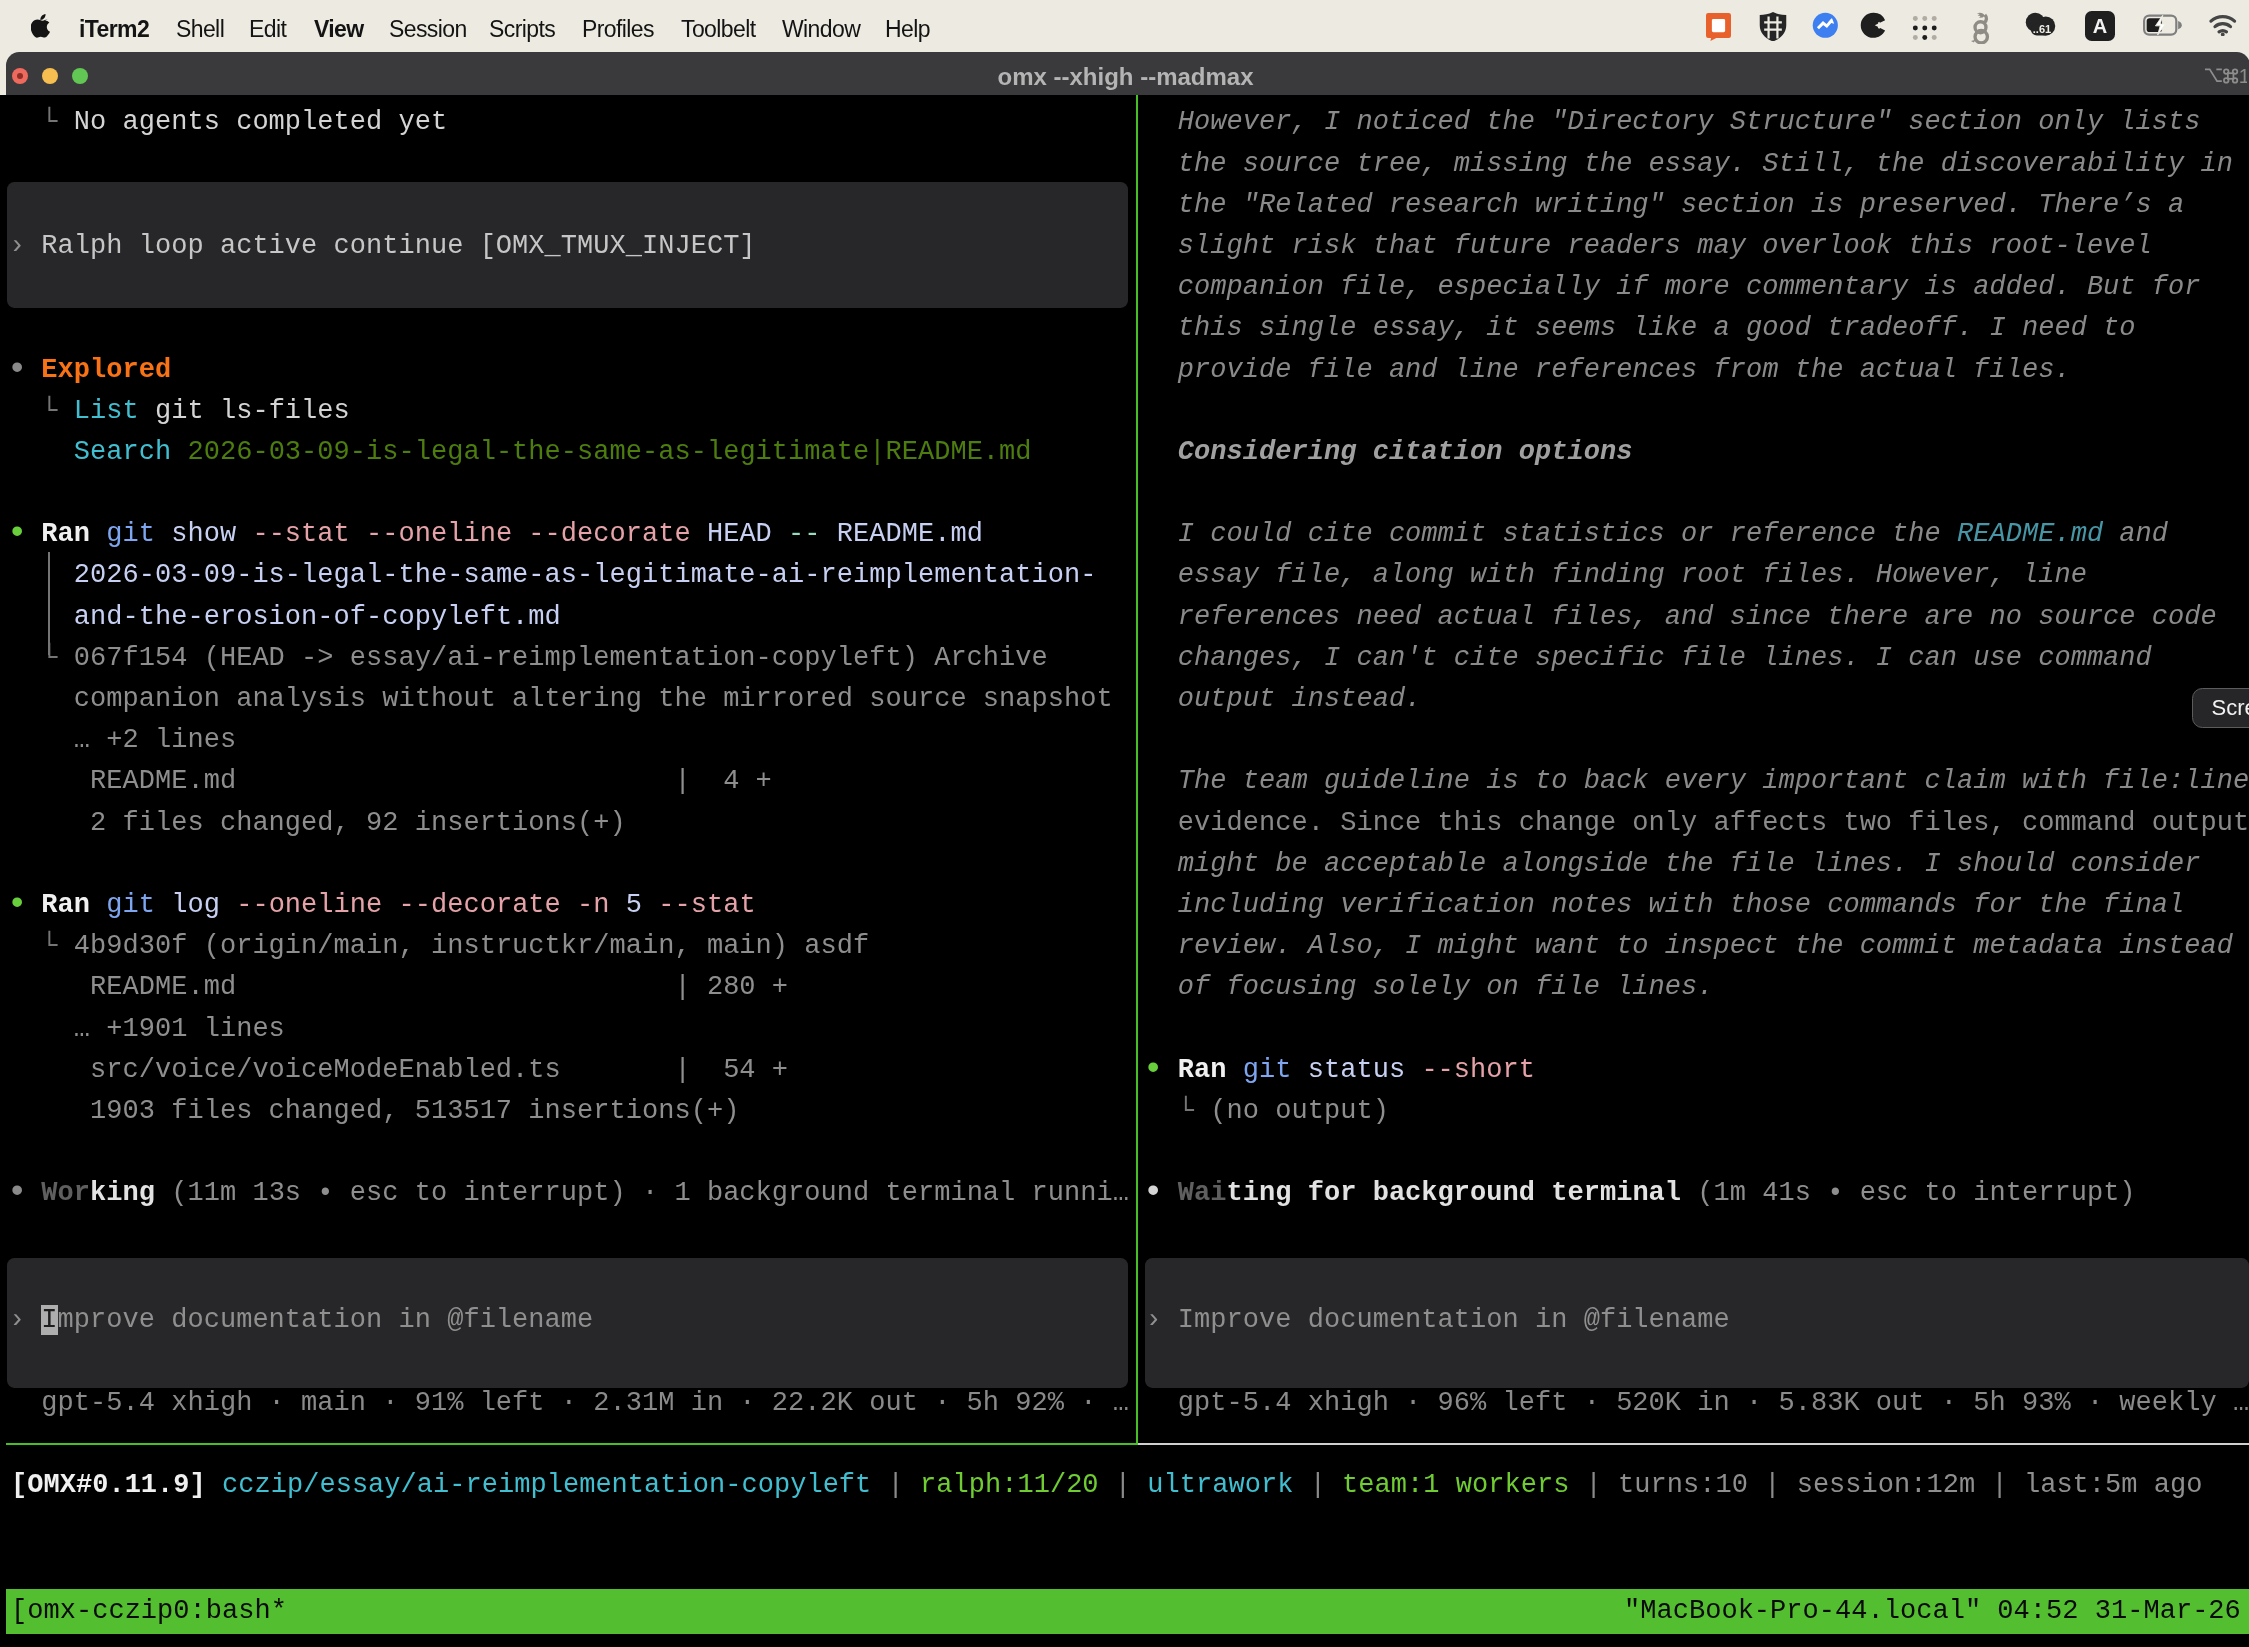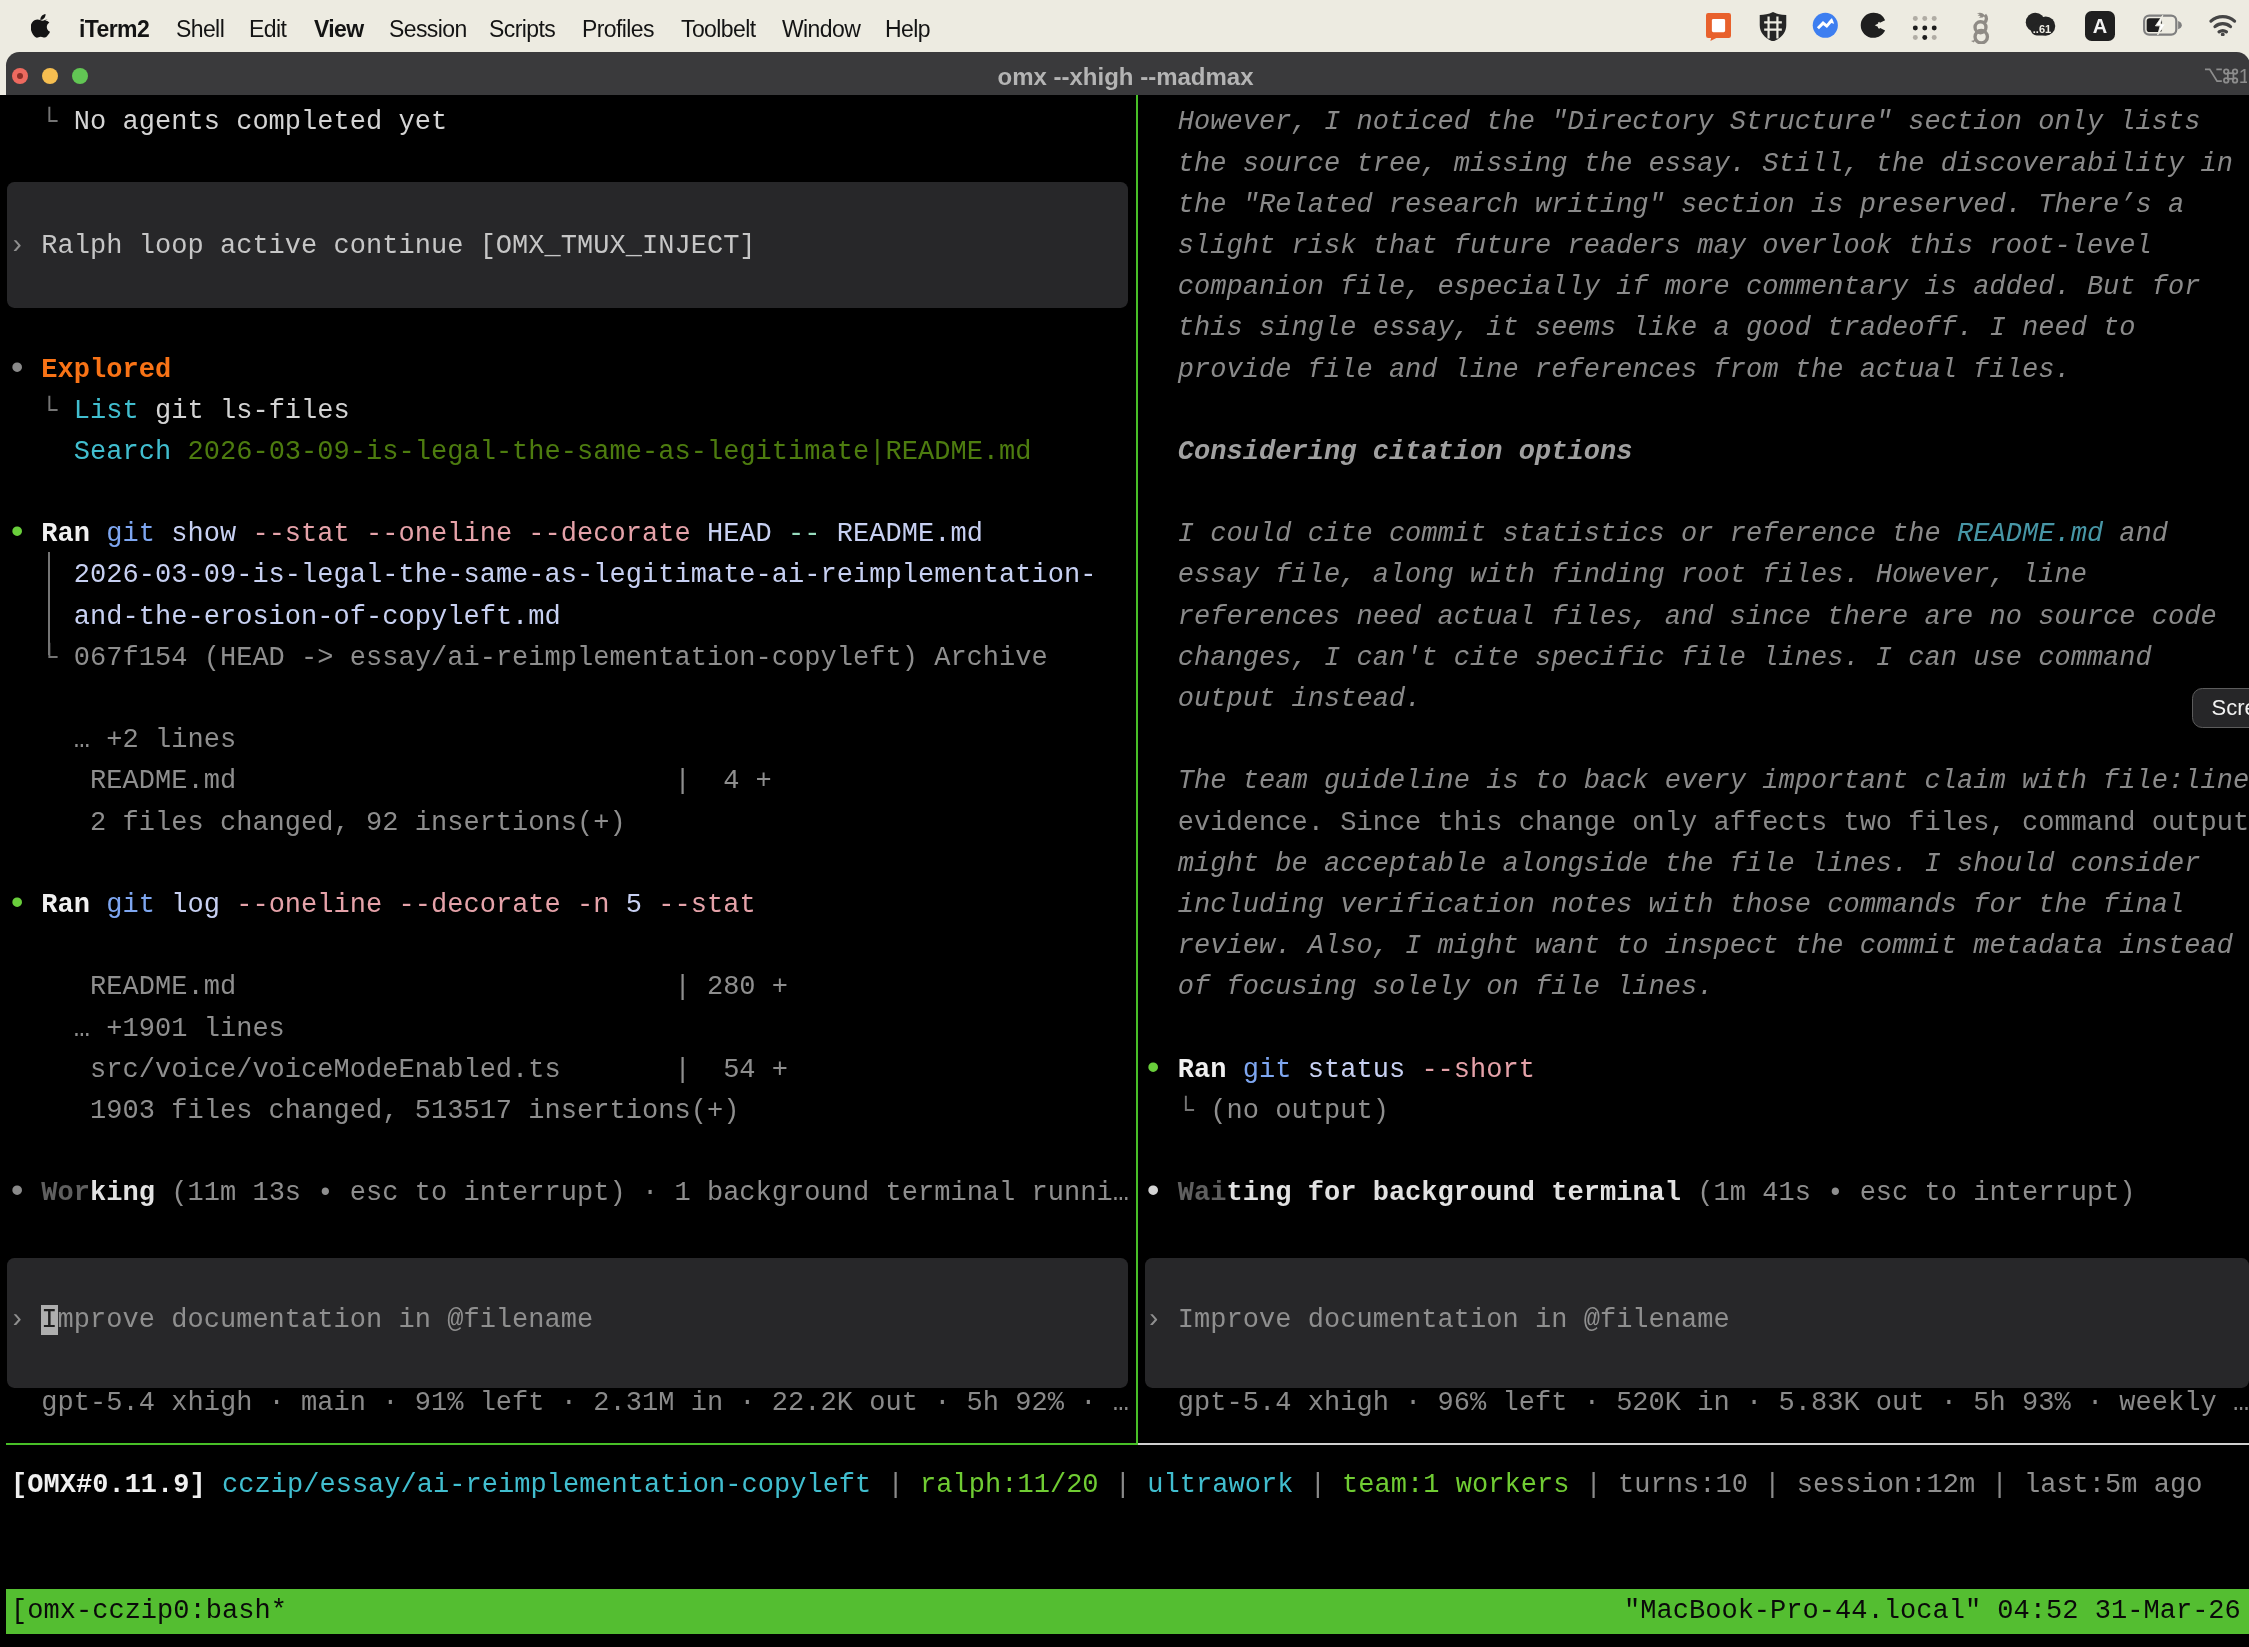--- a/index.html
+++ b/index.html
@@ -102,24 +102,26 @@
 <div class="abs" style="left:7.4px;top:1163px;width:1121px;height:130px;background:#272729;border-radius:7.4px"></div>
 <div class="ln" style="left:8.9px;top:7.4px"><span style="color:#757575">  └ </span><span style="color:#d4d4d4">No agents completed yet</span></div>
 <div class="ln" style="left:8.9px;top:131px"><span style="color:#8f8f8f">› </span><span style="color:#c6c6c6">Ralph loop active continue [OMX_TMUX_INJECT]</span></div>
 <div class="ln" style="left:8.9px;top:255px"><span style="color:#8a8a8a;display:inline-block;transform:scale(1.32)">•</span><span style="color:#8a8a8a"> </span><span style="color:#f97316;font-weight:bold">Explored</span></div>
 <div class="ln" style="left:8.9px;top:296px"><span style="color:#757575">  └ </span><span style="color:#41becf">List</span><span style="color:#d4d4d4"> git ls-files</span></div>
 <div class="ln" style="left:8.9px;top:337px"><span style="color:#d4d4d4">    </span><span style="color:#41becf">Search</span><span style="color:#4d7c0f"> 2026-03-09-is-legal-the-same-as-legitimate|README.md</span></div>
 <div class="ln" style="left:8.9px;top:419px"><span style="color:#69ce3b;display:inline-block;transform:scale(1.32)">•</span><span style="color:#69ce3b"> </span><span style="color:#f0f0f0;font-weight:bold">Ran</span><span style="color:#d4d4d4"> </span><span style="color:#7ea6f0">git</span><span style="color:#d4d4d4"> </span><span style="color:#c7d0f2">show</span><span style="color:#d4d4d4"> </span><span style="color:#e5a2a9">--stat --oneline --decorate</span><span style="color:#d4d4d4"> </span><span style="color:#c7d0f2">HEAD</span><span style="color:#d4d4d4"> </span><span style="color:#97dcbe">--</span><span style="color:#d4d4d4"> </span><span style="color:#c7d0f2">README.md</span></div>
 <div class="ln" style="left:8.9px;top:460px"><span style="color:#757575">    </span><span style="color:#c7d0f2">2026-03-09-is-legal-the-same-as-legitimate-ai-reimplementation-</span></div>
 <div class="ln" style="left:8.9px;top:502px"><span style="color:#d4d4d4">    </span><span style="color:#c7d0f2">and-the-erosion-of-copyleft.md</span></div>
 <div class="ln" style="left:8.9px;top:543px"><span style="color:#757575">  └ </span><span style="color:#8e8e8e">067f154 (HEAD -&gt; essay/ai-reimplementation-copyleft) Archive</span></div>
+<div class="ln" style="left:8.9px;top:584px"><span style="color:#8e8e8e">    companion analysis without altering the mirrored source snapshot</span></div>
 <div class="ln" style="left:8.9px;top:625px"><span style="color:#8e8e8e">    … +2 lines</span></div>
 <div class="ln" style="left:8.9px;top:666px"><span style="color:#8e8e8e">     README.md                           |  4 +</span></div>
 <div class="ln" style="left:8.9px;top:708px"><span style="color:#8e8e8e">     2 files changed, 92 insertions(+)</span></div>
 <div class="ln" style="left:8.9px;top:790px"><span style="color:#69ce3b;display:inline-block;transform:scale(1.32)">•</span><span style="color:#69ce3b"> </span><span style="color:#f0f0f0;font-weight:bold">Ran</span><span style="color:#d4d4d4"> </span><span style="color:#7ea6f0">git</span><span style="color:#d4d4d4"> </span><span style="color:#c7d0f2">log</span><span style="color:#d4d4d4"> </span><span style="color:#e5a2a9">--oneline --decorate</span><span style="color:#d4d4d4"> </span><span style="color:#e5a2a9">-n</span><span style="color:#d4d4d4"> </span><span style="color:#c7d0f2">5</span><span style="color:#d4d4d4"> </span><span style="color:#e5a2a9">--stat</span></div>
+<div class="ln" style="left:8.9px;top:831px"><span style="color:#757575">  └ </span><span style="color:#8e8e8e">4b9d30f (origin/main, instructkr/main, main) asdf</span></div>
 <div class="ln" style="left:8.9px;top:872px"><span style="color:#8e8e8e">     README.md                           | 280 +</span></div>
 <div class="ln" style="left:8.9px;top:914px"><span style="color:#8e8e8e">    … +1901 lines</span></div>
 <div class="ln" style="left:8.9px;top:955px"><span style="color:#8e8e8e">     src/voice/voiceModeEnabled.ts       |  54 +</span></div>
 <div class="ln" style="left:8.9px;top:996px"><span style="color:#8e8e8e">     1903 files changed, 513517 insertions(+)</span></div>
 <div class="ln" style="left:8.9px;top:1078px"><span style="color:#8a8a8a;display:inline-block;transform:scale(1.32)">•</span><span style="color:#8a8a8a"> </span><span style="color:#5f5f5f;font-weight:bold">Wor</span><span style="color:#e2e2e2;font-weight:bold">king</span><span style="color:#8e8e8e"> (11m 13s • esc to interrupt) · 1 background terminal runni…</span></div>
 <div class="ln" style="left:8.9px;top:1205px"><span style="color:#8f8f8f">› </span><span style="color:#1e1e1e;background:#aeaeae">I</span><span style="color:#8f8f8f">mprove documentation in @filename</span></div>
 <div class="ln" style="left:8.9px;top:1288px"><span style="color:#8a8a8a">  gpt-5.4 xhigh · main · 91% left · 2.31M in · 22.2K out · 5h 92% · …</span></div>
 <div class="abs" style="left:48px;top:457px;width:1.8px;height:103px;background:#757575"></div>
 </div>
 <div class="abs" style="left:1138px;top:95px;width:1112px;height:1349px;overflow:hidden">

